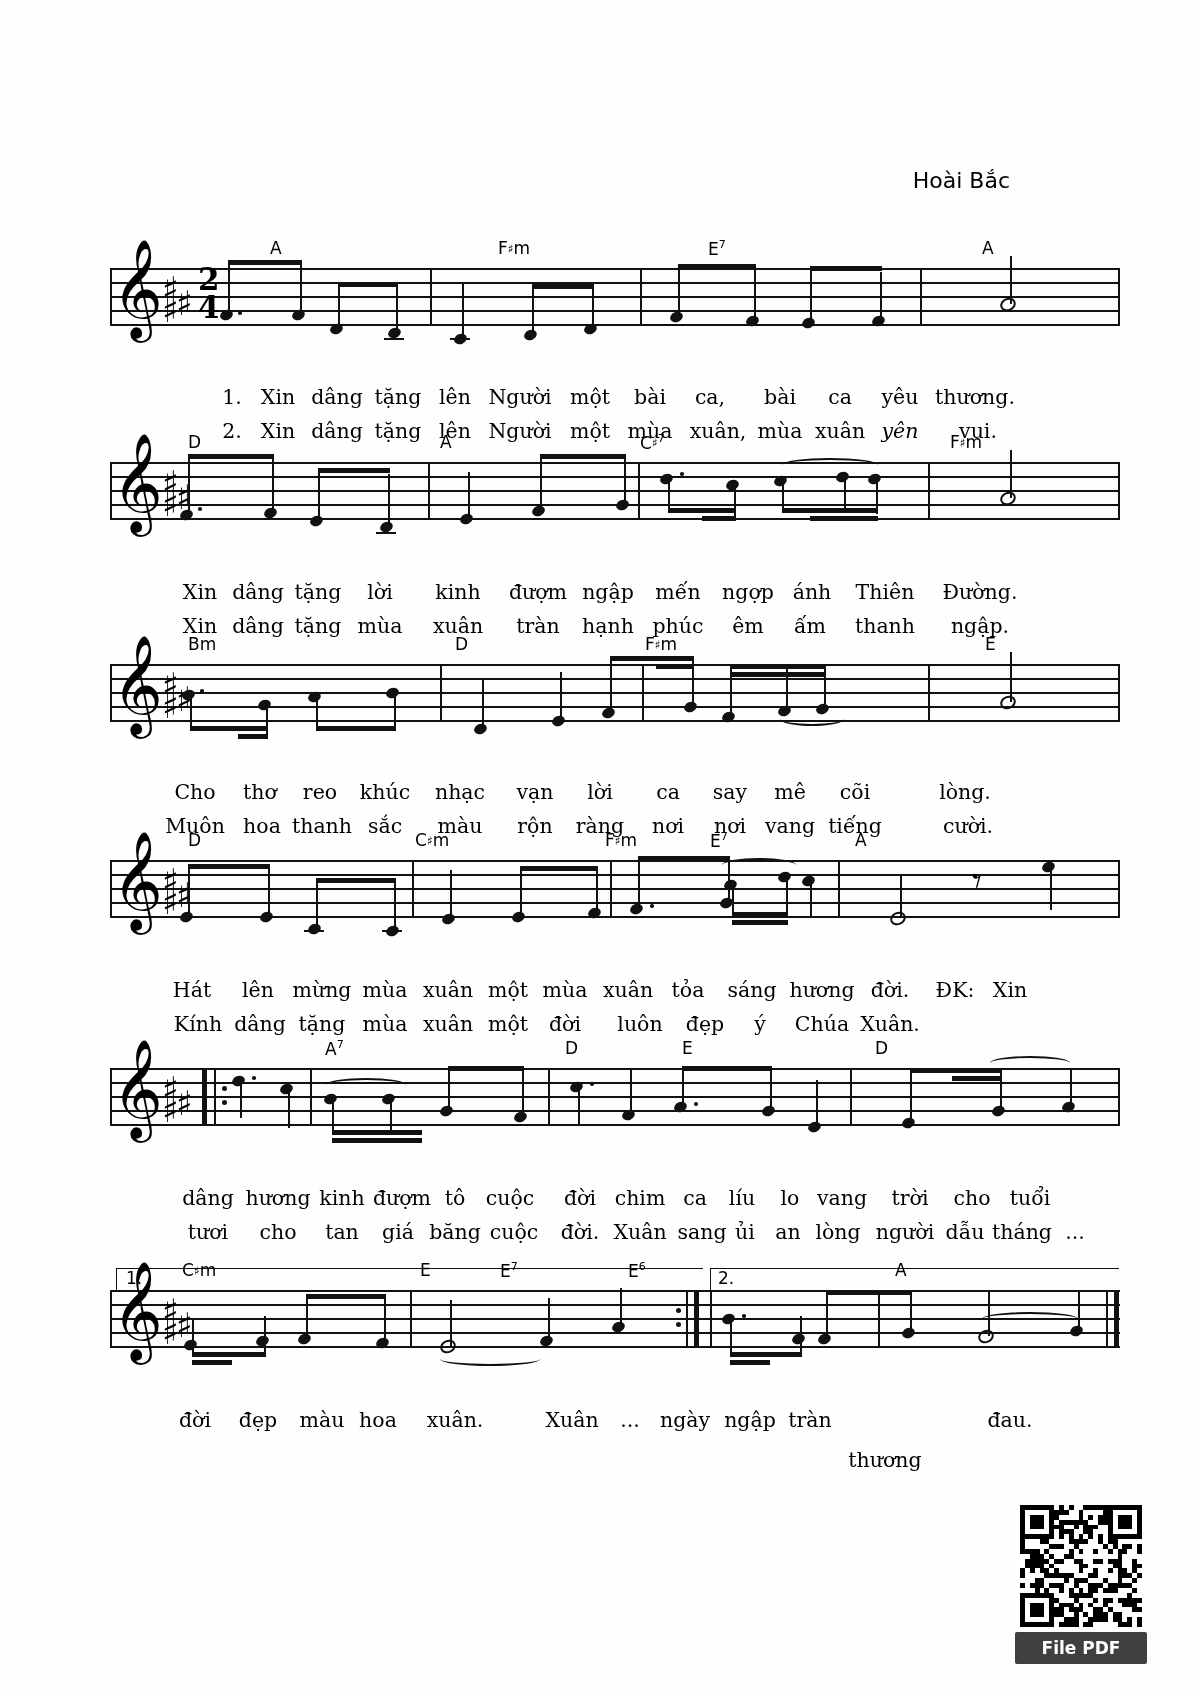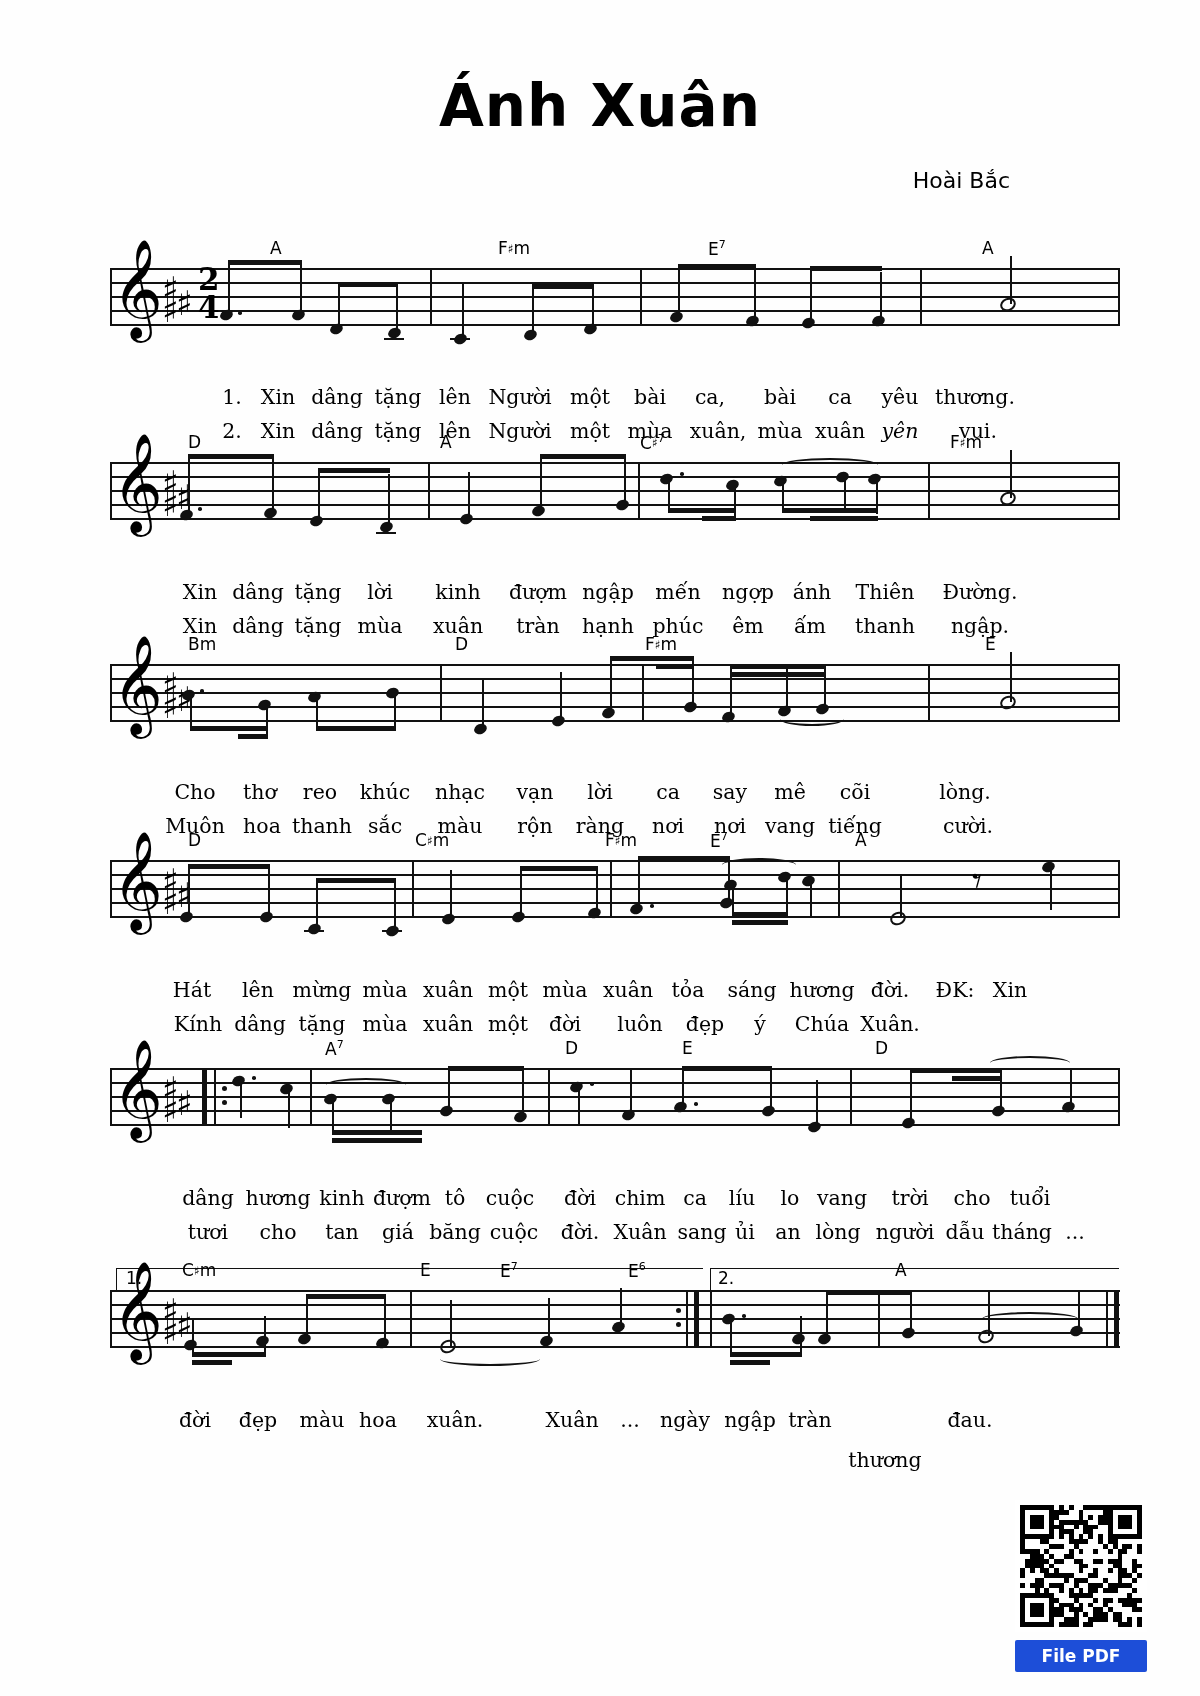--- a/index.html
+++ b/index.html
@@ -228,40 +228,38 @@
   .qr-grid {
     display: grid;
     width: 122px;
     height: 122px;
     grid-template-columns: repeat(25, 1fr);
     grid-template-rows: repeat(25, 1fr);
   }
   .qr-grid i { background: transparent; }
   .qr-grid i.on { background: #000; }
   .pdf-btn {
-    margin-top: 8px;
     width: 132px;
     height: 32px;
-    background: #1d4ed8;
+    background: #404040;
     color: #fff;
     font-family: "DejaVu Sans", sans-serif;
     font-size: 17px;
     font-weight: bold;
     display: flex;
     align-items: center;
     justify-content: center;
     border-radius: 2px;
   }
 </style>
 </head>
 <body>
 
 <div class="sheet">
 
-  <div class="title">Ánh Xuân</div>
   <div class="composer">Hoài Bắc</div>
 
   <div class="system" style="top:268px;">
     <div class="staff">
       <div class="line l1"></div>
       <div class="line l2"></div>
       <div class="line l3"></div>
       <div class="line l4"></div>
       <div class="line l5"></div>
 
@@ -859,21 +857,21 @@
       <span class="word" style="left:148px;">đẹp</span>
       <span class="word" style="left:212px;">màu</span>
       <span class="word" style="left:268px;">hoa</span>
       <span class="word" style="left:345px;">xuân.</span>
       <span class="word" style="left:462px;">Xuân</span>
       <span class="word" style="left:520px;">...</span>
       <span class="word" style="left:575px;">ngày</span>
       <span class="word" style="left:640px;">ngập</span>
       <span class="word" style="left:700px;">tràn</span>
       <span class="word" style="left:775px;margin-top:40px;">thương</span>
-      <span class="word" style="left:860px;text-align:right;">đau.</span>
+      <span class="word" style="left:900px;text-align:right;">đau.</span>
     </div>
   </div>
 
   <div class="qr-wrap">
     <div class="qr">
       <div class="qr-grid" id="qrgrid">
           <i class="on"></i>
           <i class="on"></i>
           <i class="on"></i>
           <i class="on"></i>

